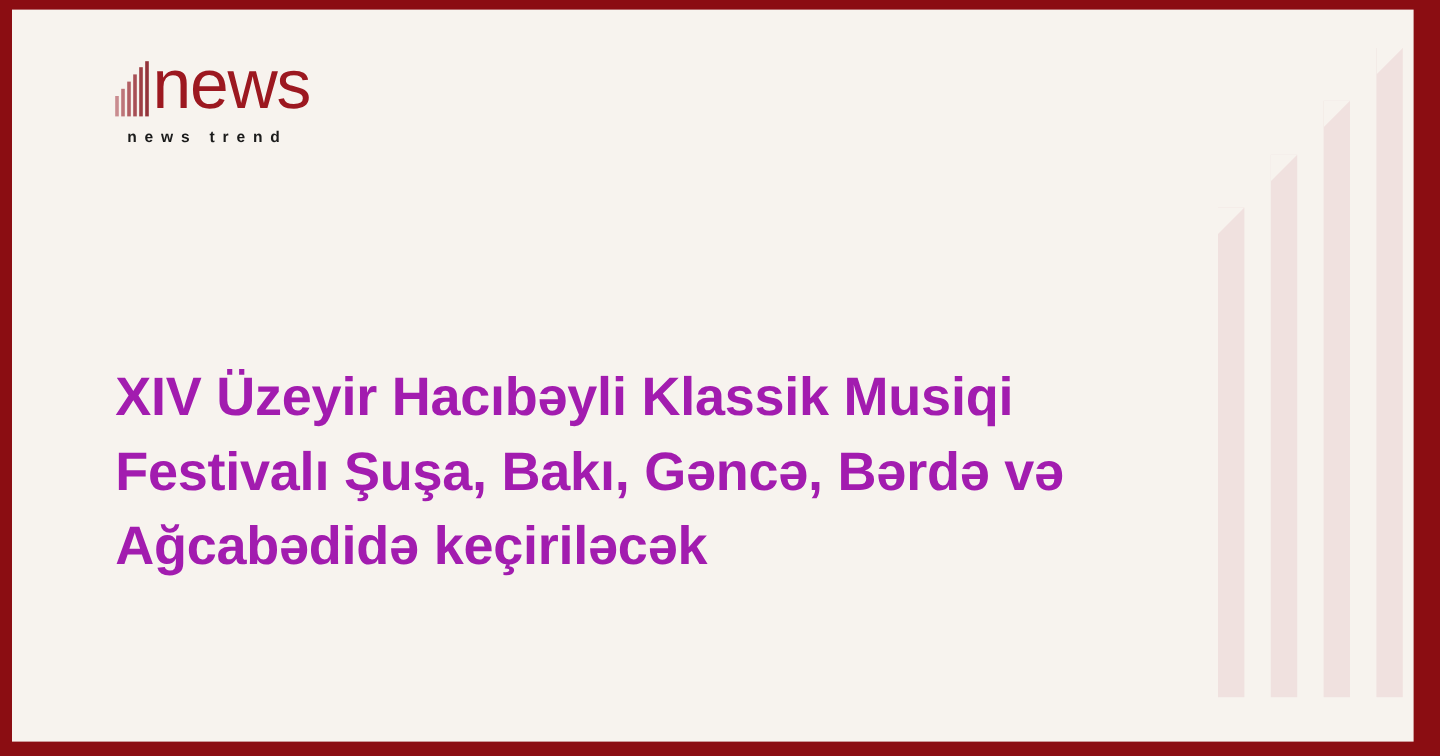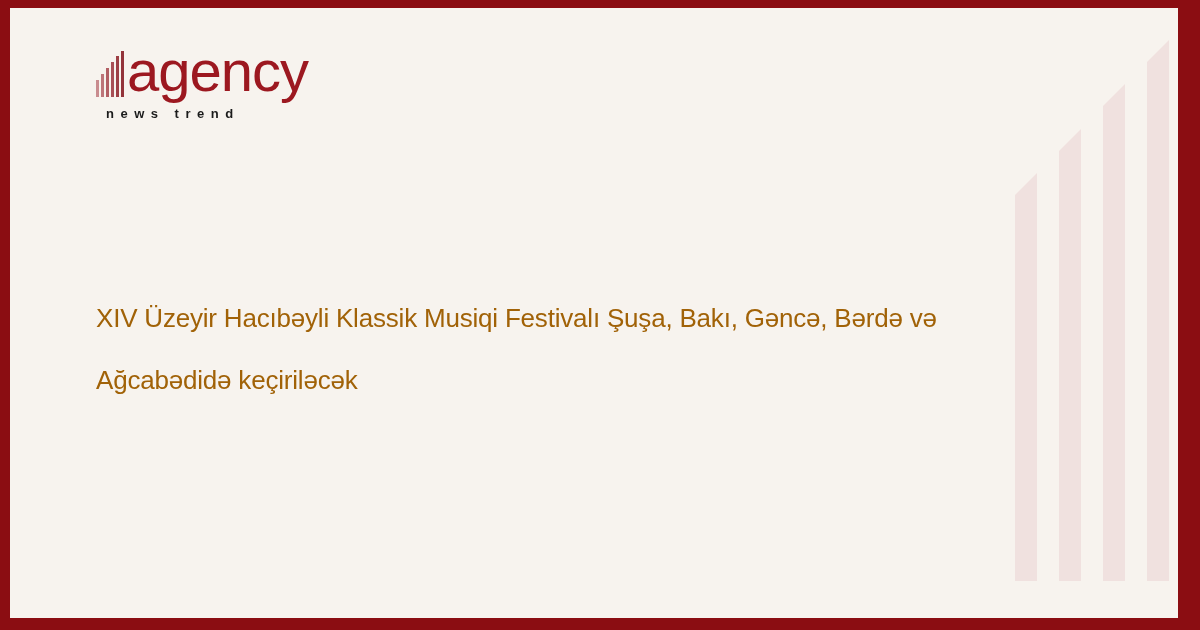--- a/index.html
+++ b/index.html
@@ -105,24 +105,24 @@
     letter-spacing: 6.5px;
   }
 
   
   .headline {
     position: absolute;
     left: 86px;
     top: 262px;
     width: 880px;
     font-family: "Liberation Sans", sans-serif;
-    font-size: 26px;
+    font-size: 45px;
     line-height: 62px;
-    font-weight: 400;
-    color: #a16207;
+    font-weight: 700;
+    color: #a21caf;
     letter-spacing: -0.2px;
   }
 </style>
 </head>
 <body>
 
 <div id="card">
   <div id="canvas">
 
     <div class="deco">
@@ -144,21 +144,21 @@
     <div class="logo">
       <div class="logo-row">
         <span class="logo-mark">
           <i></i>
             <i></i>
             <i></i>
             <i></i>
             <i></i>
             <i></i>
         </span>
-        <span class="logo-word">agency</span>
+        <span class="logo-word">news</span>
       </div>
       <div class="logo-tag">news trend</div>
     </div>
 
     <h1 class="headline">XIV Üzeyir Hacıbəyli Klassik Musiqi Festivalı Şuşa, Bakı, Gəncə, Bərdə və Ağcabədidə keçiriləcək</h1>
 
   </div>
 </div>
 
 </body></html>

